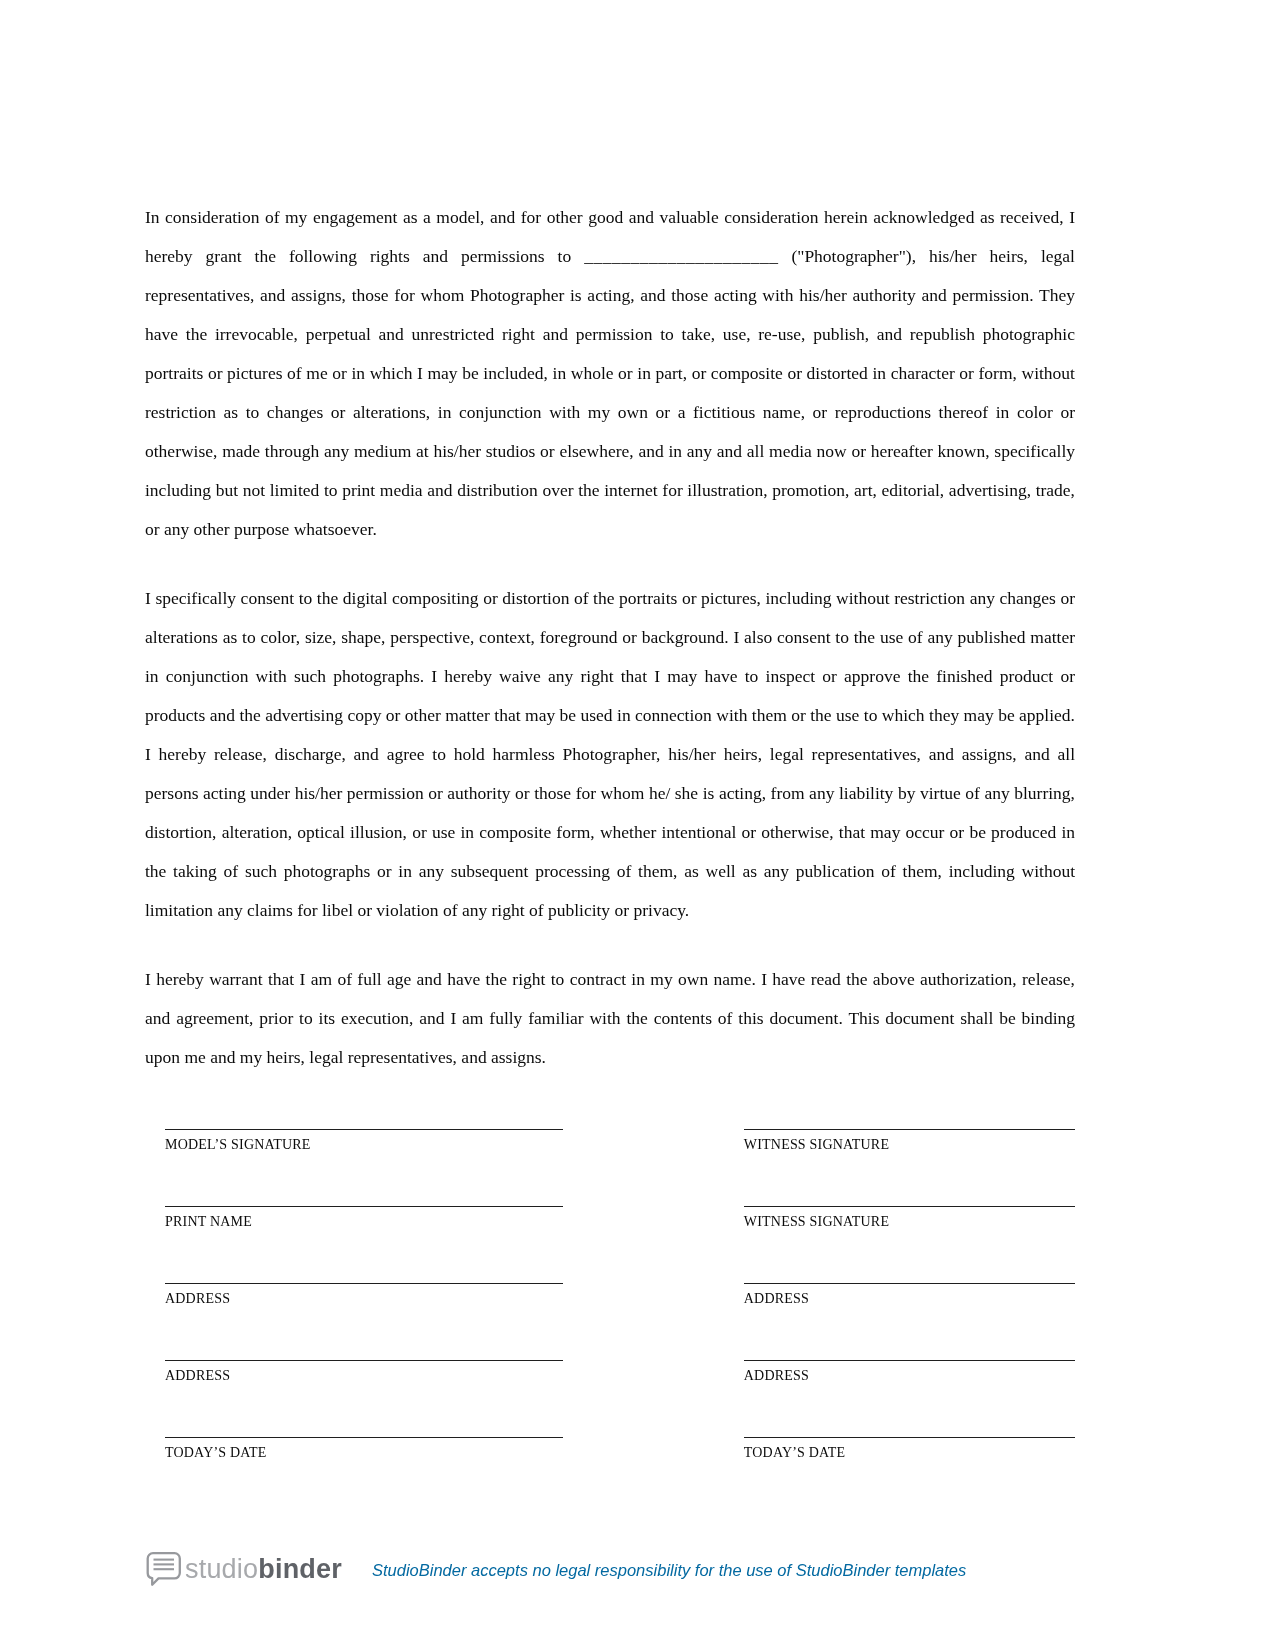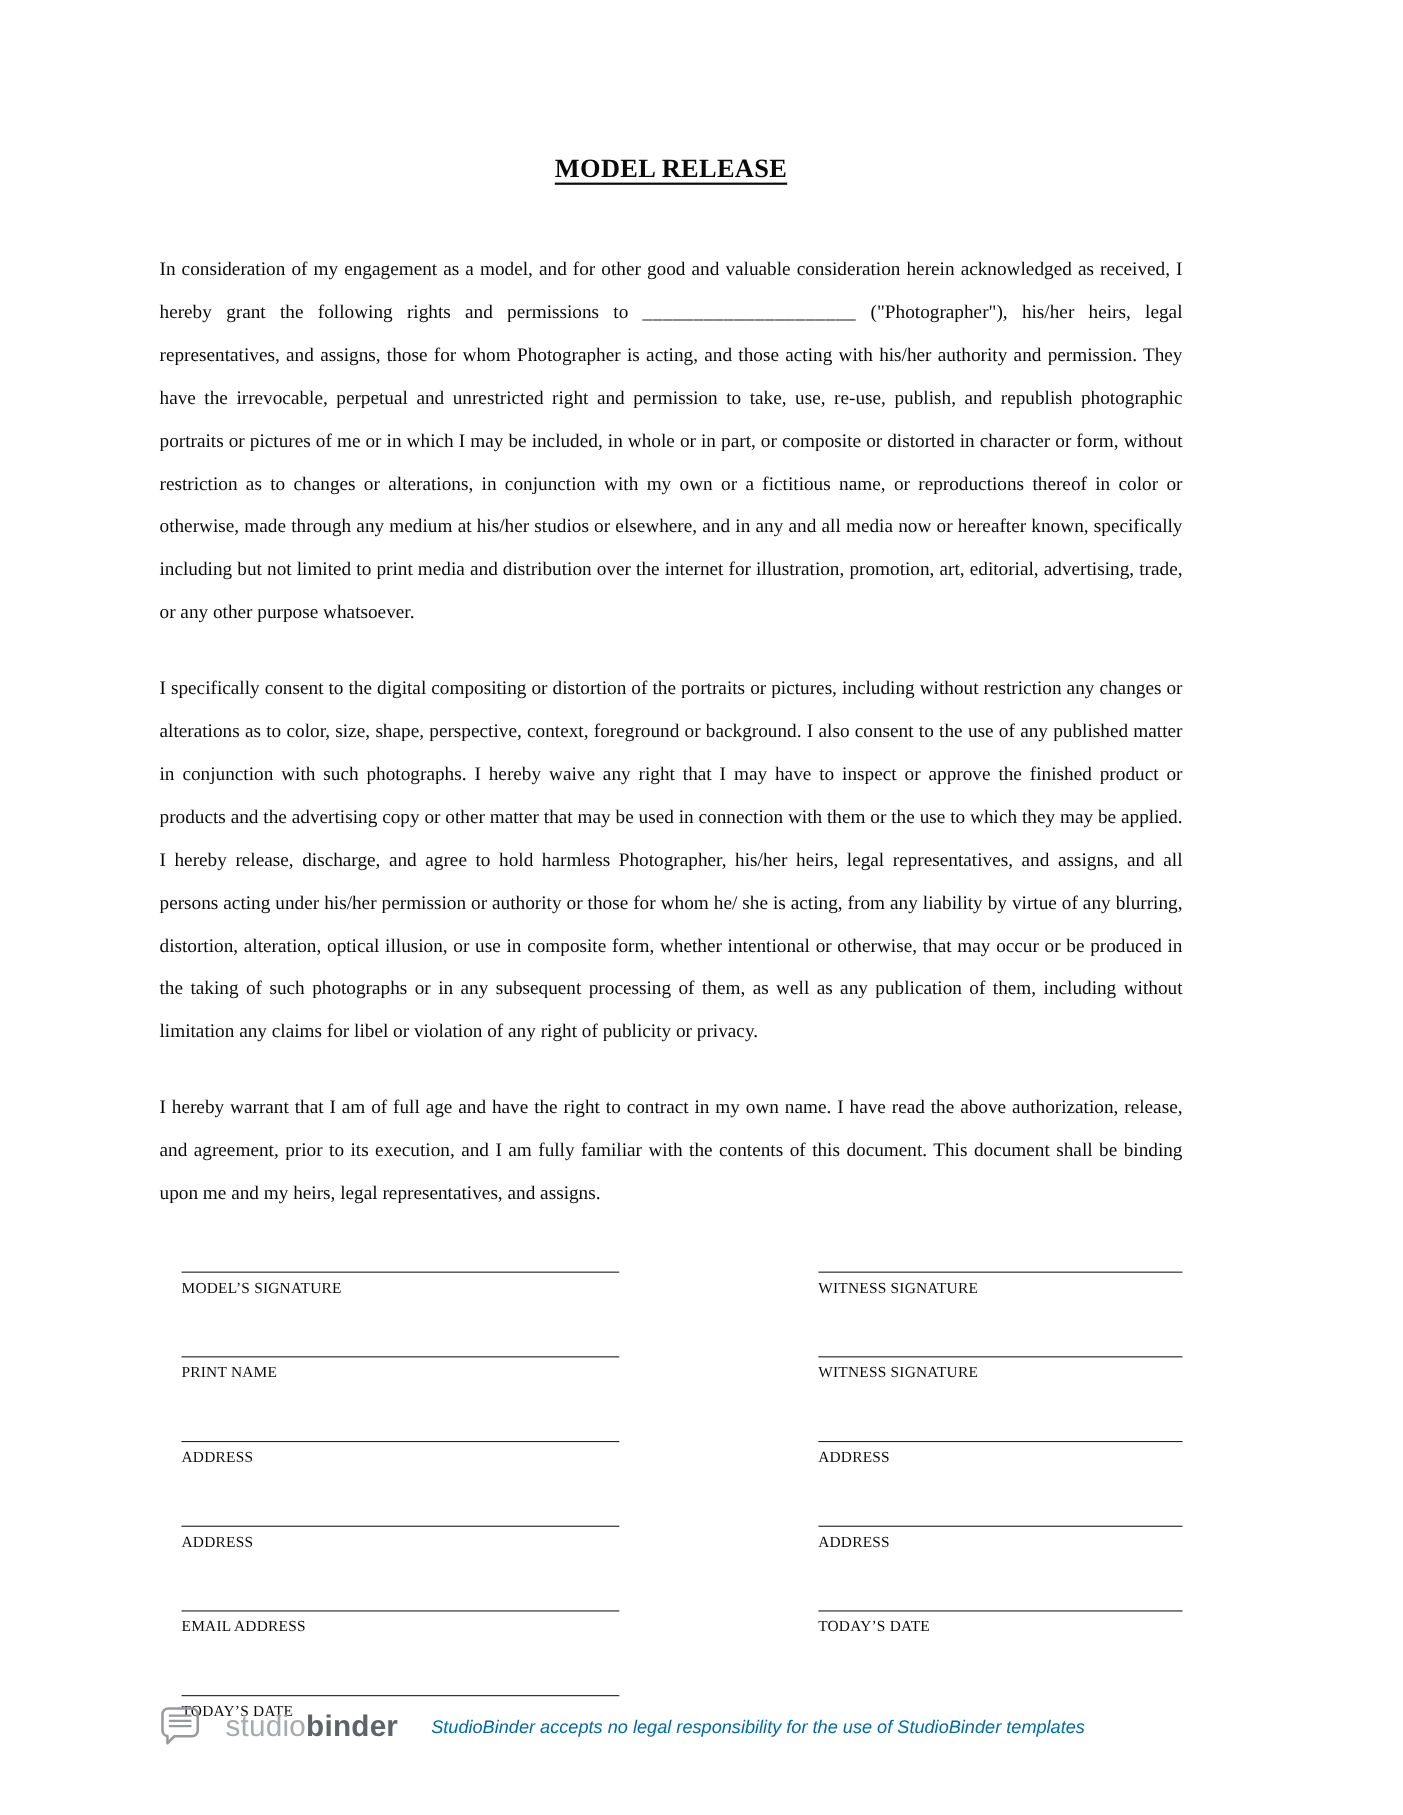--- a/index.html
+++ b/index.html
@@ -63,40 +63,39 @@
     align-items: center;
   }
   .brand {
     display: flex;
     align-items: center;
   }
   .brand svg { display: block; }
   .wordmark {
     font-family: "Liberation Sans", sans-serif;
     font-size: 27px;
-    margin-left: 23px;
+    margin-left: 3px;
     letter-spacing: 0.2px;
   }
   .brand-studio { font-weight: 400; }
   .brand-binder { font-weight: 600; }
   .disclaimer {
     font-family: "Liberation Sans", sans-serif;
     font-style: italic;
     font-size: 16.5px;
     margin-left: 30px;
     padding-top: 2px;
   }
 </style>
 </head>
 <body>
 
 <div class="page">
   <div class="content">
 
-    <h1 class="doc-title">MODEL RELEASE</h1>
 
     <div class="doc-body">
       <p class="para"><span>In consideration of my engagement as a model, and for other good and valuable consideration herein acknowledged as received, I hereby grant the following rights and permissions to </span><span class="blank">_____________________</span><span> ("Photographer"), his/her heirs, legal representatives, and assigns, those for whom Photographer is acting, and those acting with his/her authority and permission. They have the irrevocable, perpetual and unrestricted right and permission to take, use, re-use, publish, and republish photographic portraits or pictures of me or in which I may be included, in whole or in part, or composite or distorted in character or form, without restriction as to changes or alterations, in conjunction with my own or a fictitious name, or reproductions thereof in color or otherwise, made through any medium at his/her studios or elsewhere, and in any and all media now or hereafter known, specifically including but not limited to print media and distribution over the internet for illustration, promotion, art, editorial, advertising, trade, or any other purpose whatsoever.</span></p>
       <p class="para">I specifically consent to the digital compositing or distortion of the portraits or pictures, including without restriction any changes or alterations as to color, size, shape, perspective, context, foreground or background. I also consent to the use of any published matter in conjunction with such photographs. I hereby waive any right that I may have to inspect or approve the finished product or products and the advertising copy or other matter that may be used in connection with them or the use to which they may be applied. I hereby release, discharge, and agree to hold harmless Photographer, his/her heirs, legal representatives, and assigns, and all persons acting under his/her permission or authority or those for whom he/ she is acting, from any liability by virtue of any blurring, distortion, alteration, optical illusion, or use in composite form, whether intentional or otherwise, that may occur or be produced in the taking of such photographs or in any subsequent processing of them, as well as any publication of them, including without limitation any claims for libel or violation of any right of publicity or privacy.</p>
       <p class="para">I hereby warrant that I am of full age and have the right to contract in my own name. I have read the above authorization, release, and agreement, prior to its execution, and I am fully familiar with the contents of this document. This document shall be binding upon me and my heirs, legal representatives, and assigns.</p>
     </div>
 
     <div class="sig-grid">
 
       <div class="sig-col-left">
@@ -108,24 +107,20 @@
           <div class="sig-line"></div>
           <div class="sig-label">PRINT NAME</div>
         </div>
         <div class="sig-field">
           <div class="sig-line"></div>
           <div class="sig-label">ADDRESS</div>
         </div>
         <div class="sig-field">
           <div class="sig-line"></div>
           <div class="sig-label">ADDRESS</div>
-        </div>
-        <div class="sig-field">
-          <div class="sig-line"></div>
-          <div class="sig-label">EMAIL ADDRESS</div>
         </div>
         <div class="sig-field">
           <div class="sig-line"></div>
           <div class="sig-label">TODAY’S DATE</div>
         </div>
       </div>
 
       <div class="sig-col-right">
         <div class="sig-field">
           <div class="sig-line"></div>

